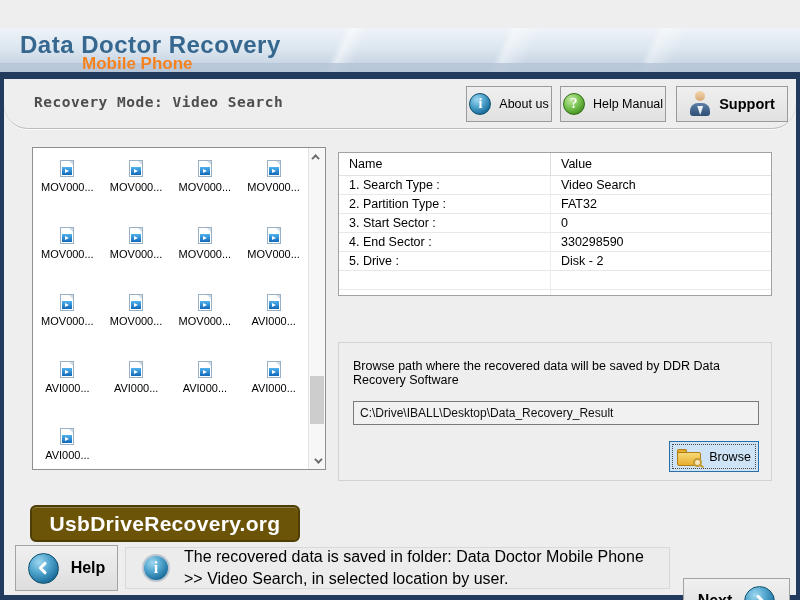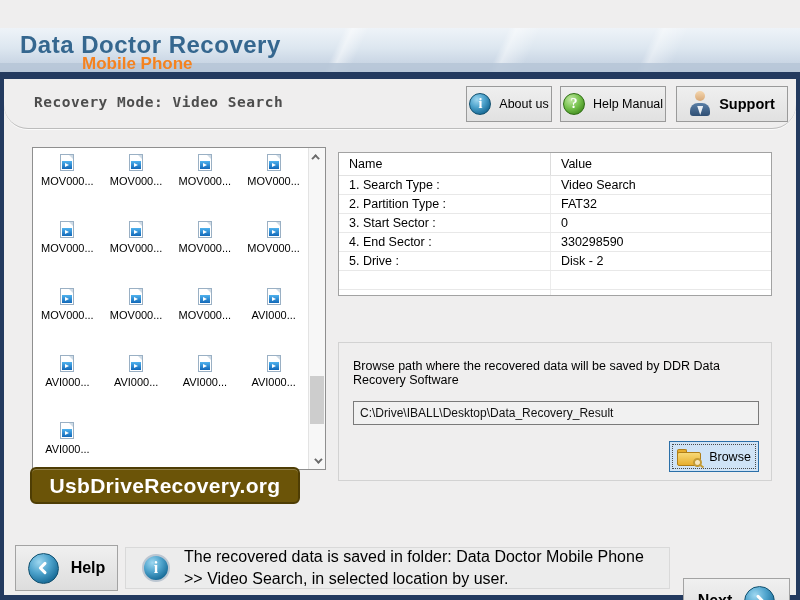--- a/index.html
+++ b/index.html
@@ -48,21 +48,21 @@
   .btn-support { left:672px; width:112px; font-weight:bold; font-size:14.5px; }
   .orb { border-radius:50%; background:radial-gradient(circle at 35% 28%, #9ed7f0 0%, #4ea3cc 40%, #1c6f9b 75%, #14506f 100%); border:1px solid #11506f; display:flex; align-items:center; justify-content:center; color:#fff; }
   .orb-sm { width:22px; height:22px; font-family:"Liberation Serif", serif; font-weight:bold; font-size:14px; }
   .orb-green { background:radial-gradient(circle at 35% 28%, #c2e9a4 0%, #77c24e 45%, #459022 80%, #2f6e14 100%); border-color:#2f6e14; }
   .person-icon { position:relative; width:22px; height:26px; }
   .p-head { position:absolute; top:0; left:6px; width:10px; height:10px; border-radius:50%; background:linear-gradient(180deg,#f4d7b0,#d9a977); }
   .p-body { position:absolute; bottom:1px; left:1px; width:20px; height:13px; border-radius:8px 8px 3px 3px; background:linear-gradient(180deg,#5b7fa6,#2f4f74); }
   .p-shirt { position:absolute; bottom:2px; left:8px; width:6px; height:9px; background:#e9eef3; clip-path:polygon(0 0,100% 0,50% 100%); }
   
   .file-panel { position:absolute; left:28px; top:68px; width:294px; height:323px; background:#ffffff; border:1px solid #8f8f8f; }
-  .file-grid { position:absolute; left:0; top:0; right:17px; bottom:0; display:grid; grid-template-columns:repeat(4,1fr); align-content:start; row-gap:7px; overflow:hidden; }
+  .file-grid { position:absolute; left:0; top:0; right:17px; bottom:0; display:grid; grid-template-columns:repeat(4,1fr); align-content:start; row-gap:7px; padding-top:6px; overflow:hidden; }
   .file-item { height:60px; display:flex; flex-direction:column; align-items:center; padding-top:6px; cursor:pointer; }
   .fi-label { margin-top:4px; font-size:11px; color:#000; }
   .media-icon { position:relative; width:14px; height:17px; background:#fff; border:1px solid #9ab0c4; }
   .media-icon::after { content:""; position:absolute; top:0; right:0; width:0; height:0; border-style:solid; border-width:0 4px 4px 0; border-color:transparent #cfdbe6 transparent transparent; }
   .mi-bar { position:absolute; left:1px; bottom:1px; width:10px; height:8px; background:linear-gradient(180deg,#4fb2ee,#1268b8); display:flex; align-items:center; justify-content:center; }
   .mi-play { width:0; height:0; border-left:4px solid #fff; border-top:2.5px solid transparent; border-bottom:2.5px solid transparent; }
   .scrollbar { position:absolute; right:0; top:0; width:17px; height:100%; background:#f7f7f7; border-left:1px solid #e3e3e3; }
   .sb-btn { position:absolute; left:0; width:16px; height:17px; display:flex; align-items:center; justify-content:center; cursor:pointer; }
   .sb-up { top:0; } .sb-down { bottom:0; }
   .chev-up { width:6px; height:6px; border-top:2px solid #6b6b6b; border-left:2px solid #6b6b6b; transform:rotate(45deg) translateY(2px); }
@@ -81,21 +81,21 @@
   .browse-label { position:absolute; left:14px; top:16px; font-size:12.5px; color:#000; width:410px; }
   .path-box { position:absolute; left:14px; top:58px; width:406px; height:24px; background:#f1f1f1; border:1px solid #7a7a7a; font-size:12px; color:#111; display:flex; align-items:center; padding-left:6px; }
   .browse-btn { position:absolute; left:330px; top:98px; width:90px; height:31px; background:#cfe3f6; border:1px solid #2b6fa8; display:flex; align-items:center; justify-content:center; gap:8px; font-size:12.5px; cursor:pointer; }
   .browse-btn::after { content:""; position:absolute; inset:2px; border:1px dotted #4a4a4a; pointer-events:none; }
   .folder-icon { position:relative; width:24px; height:18px; }
   .f-tab { position:absolute; top:1px; left:0; width:10px; height:6px; background:#e7ae2e; border:1px solid #b07f1a; border-bottom:none; border-radius:2px 2px 0 0; }
   .f-back { position:absolute; top:4px; left:0; width:24px; height:14px; background:linear-gradient(180deg,#f7d977,#e7ae2e); border:1px solid #b07f1a; border-radius:2px; }
   .f-mag { position:absolute; right:-1px; bottom:-1px; width:9px; height:9px; border:2px solid #c49b36; border-radius:50%; background:rgba(255,255,255,.65); }
   .f-mag::after { content:""; position:absolute; right:-4px; bottom:-2px; width:5px; height:2px; background:#c49b36; transform:rotate(40deg); }
   
-  .badge { position:absolute; left:26px; top:388px; width:270px; height:37px; background:#6b5408; border:2px solid #4e3d04; border-radius:6px; box-shadow:inset 0 1px 0 rgba(255,255,255,.25); display:flex; align-items:center; justify-content:center; }
+  .badge { position:absolute; left:26px; top:426px; width:270px; height:37px; background:#6b5408; border:2px solid #4e3d04; border-radius:6px; box-shadow:inset 0 1px 0 rgba(255,255,255,.25); display:flex; align-items:center; justify-content:center; }
   .badge span { color:#fff; font-weight:bold; font-size:21px; letter-spacing:.3px; }
   
   .nav-btn { position:absolute; top:466px; height:46px; background:linear-gradient(180deg,#f0f0f0,#dddddd); border:1px solid #a3a3a3; display:flex; align-items:center; justify-content:center; gap:12px; font-weight:bold; font-size:16px; color:#000; cursor:pointer; }
   .btn-back { left:11px; width:103px; }
   .btn-next { left:679px; width:107px;margin-top:33px; }
   .orb-lg { width:31px; height:31px; }
   .status-box { position:absolute; left:121px; top:468px; width:545px; height:42px; background:#ececec; border:1px solid #d9d9d9; display:flex; align-items:center; }
   .status-orb { width:28px; height:28px; margin-left:16px; border:2px solid #bcc6d1; font-size:16px; flex:none; }
   .status-text { margin-left:14px; width:480px; font-size:16px; color:#000; line-height:1.4; }
 </style>

